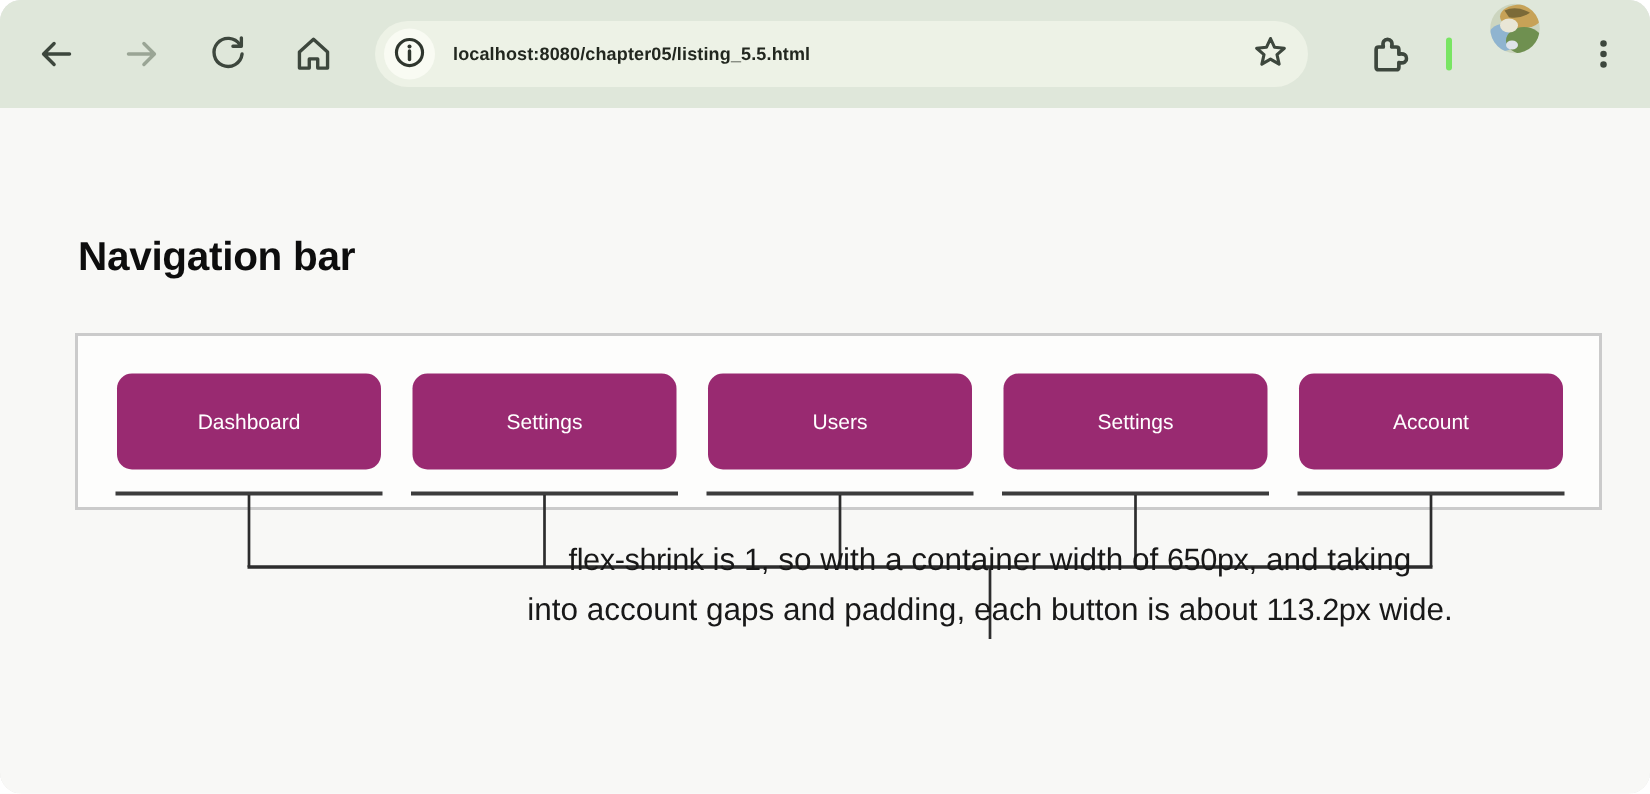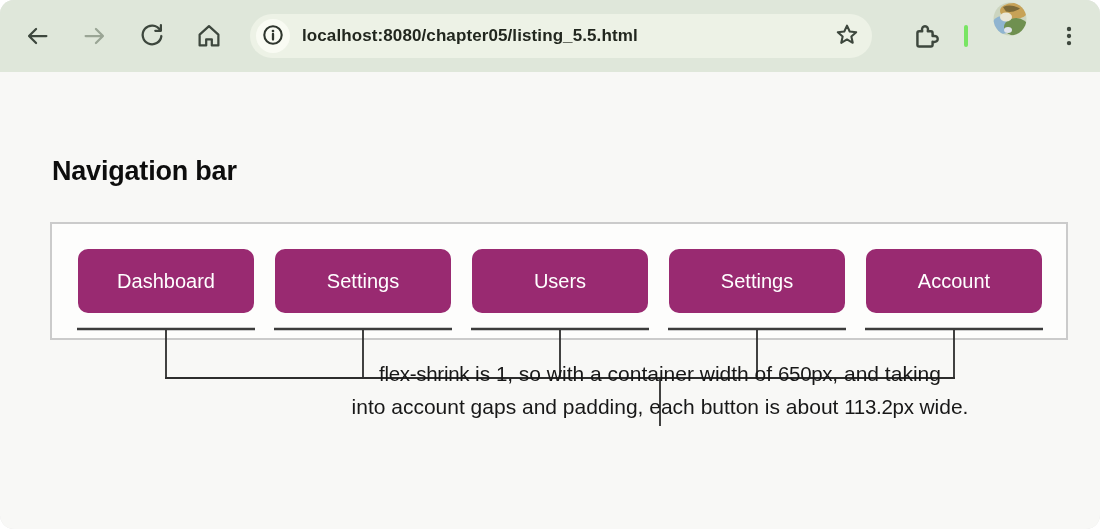--- a/index.html
+++ b/index.html
@@ -32,21 +32,21 @@
     position:absolute; left:250px; top:14px; width:622px; height:44px;
     background:#edf2e6; border-radius:22px; cursor:text;
   }
   .site-info {
     position:absolute; left:6px; top:5px; width:34px; height:34px;
     border-radius:50%; background:#f9fbf3; border:none;
     display:flex; align-items:center; justify-content:center; cursor:pointer;
   }
   .url-text {
     position:absolute; left:52px; top:0; height:44px; line-height:44px;
-    font-size:17px; font-weight:600; color:#22271f; white-space:nowrap;
+    font-size:12px; font-weight:600; color:#22271f; white-space:nowrap;
     letter-spacing:0.1px;
   }
   .star-btn {
     position:absolute; right:8px; top:5px; width:34px; height:34px;
     background:transparent; border:none; display:flex; align-items:center;
     justify-content:center; cursor:pointer;
   }
   .ext-divider {
     position:absolute; left:964px; top:25px; width:4px; height:22px;
     border-radius:2px; background:#79e563;
@@ -69,21 +69,21 @@
     position:absolute; left:50px; top:150px; width:1018px; height:118px;
     background:#fdfdfc; border:2px solid #cbcbcb;
     display:flex; align-items:flex-start; gap:21px;
     padding:25px 0 0 26px;
   }
   .nav-btn {
     width:176px; height:64px; flex:0 0 176px;
     background:#992a71; color:#ffffff;
     border:none; border-radius:10px;
     font-family:"Liberation Sans", sans-serif;
-    font-size:20px; cursor:pointer;
+    font-size:14px; cursor:pointer;
   }
 
   .annotation-svg {
     position:absolute; top:0; left:0; width:1100px; height:529px;
     pointer-events:none;
   }
 
   .annotation-text {
     position:absolute; left:160px; top:358px; width:1000px;
     text-align:center; font-size:21px; line-height:32.5px; color:#181818;

